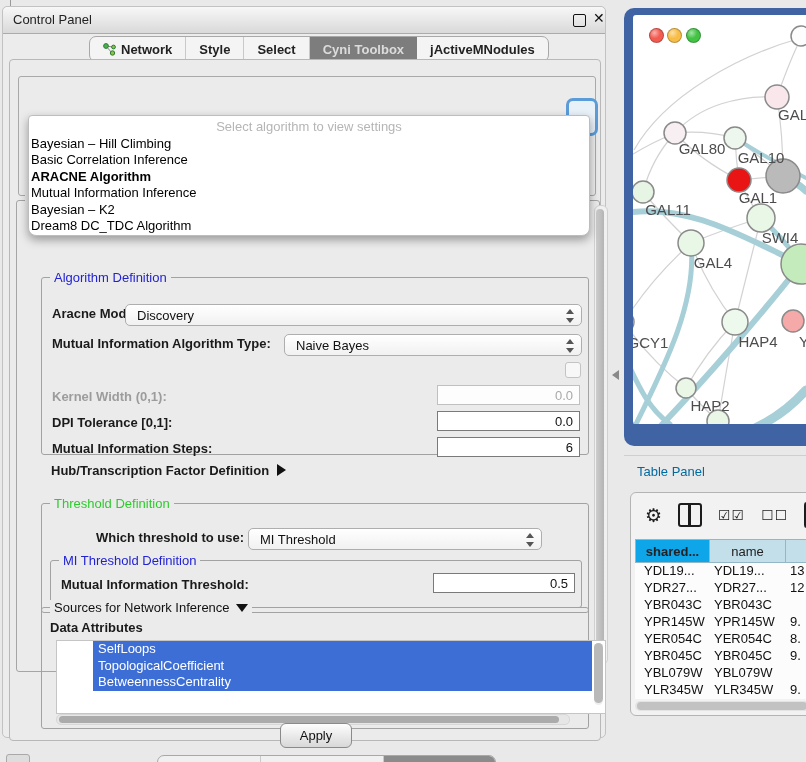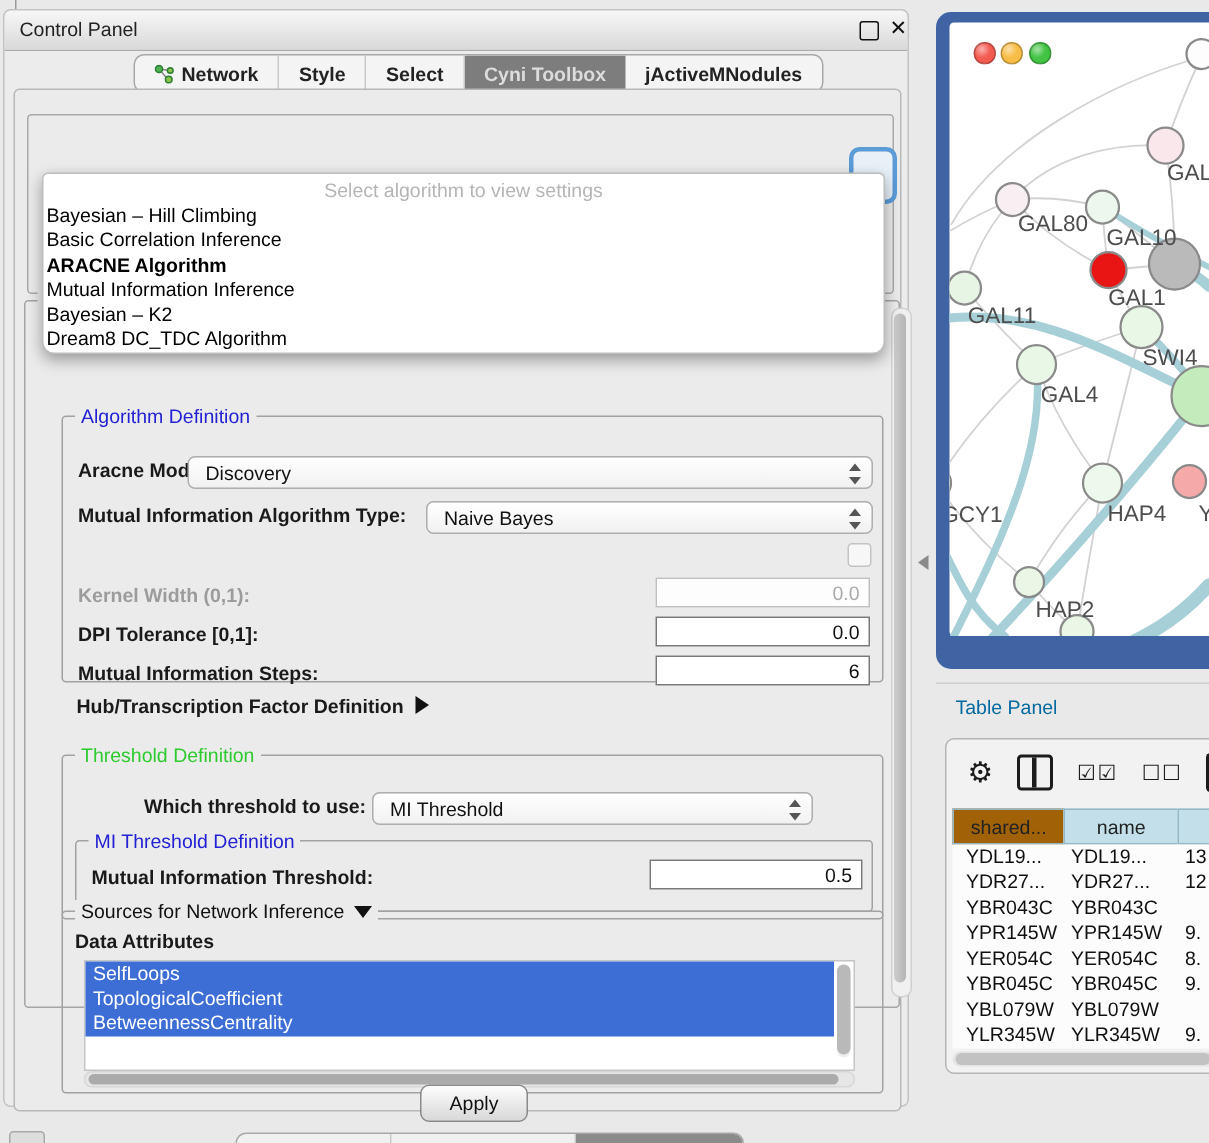--- a/index.html
+++ b/index.html
@@ -70,21 +70,21 @@
       font-size:13px;color:#111;text-align:right;padding:0 6px;box-sizing:border-box;
       font-family:"Liberation Sans",sans-serif;}
   .tinput.dis{border-color:#c0c0c0;color:#a9a9a9;background:#fdfdfd;}
   .cbox{position:absolute;width:14px;height:14px;border:1px solid #c3c3c3;border-radius:3px;background:#f7f7f7;}
 
   .tri-r{display:inline-block;width:0;height:0;border-top:6px solid transparent;
       border-bottom:6px solid transparent;border-left:9px solid #111;vertical-align:-1px;margin-left:8px;}
   .tri-d{display:inline-block;width:0;height:0;border-left:6px solid transparent;
       border-right:6px solid transparent;border-top:8px solid #111;vertical-align:1px;margin-left:6px;}
 
-  .attr-list{position:absolute;left:14px;top:32px;width:512px;height:72px;background:#fff;border:1px solid #c5c5c5;}
+  .attr-list{position:absolute;left:14px;top:32px;width:512px;height:72px;background:#fff;border:1px solid #c5c5c5;padding-left:36px;}
   .attr-item{font-size:13px;line-height:16.6px;color:#fff;background:#3d6ed6;padding-left:5px;width:494px;}
   .list-vscroll{position:absolute;right:2px;top:2px;width:9px;height:62px;background:#eee;border-radius:5px;}
   .list-vscroll .thumb{position:absolute;left:0;top:0;width:9px;height:60px;background:#b9b9b9;border-radius:5px;}
   .hscroll{position:absolute;left:14px;top:106px;width:512px;height:9px;background:#e6e6e6;border-radius:5px;border:1px solid #d7d7d7;}
   .hscroll .thumb{position:absolute;left:2px;top:0.5px;width:500px;height:7px;background:#ababab;border-radius:4px;}
 
   .apply{left:263px;top:522px;width:70px;height:23px;border:1px solid #8a8a8a;border-radius:6px;
       background:linear-gradient(#fdfdfd,#d8d8d8);font-size:13px;color:#111;
       display:flex;align-items:center;justify-content:center;}
 
@@ -111,21 +111,21 @@
       border:1px solid #b4b4b4;border-radius:6px;}
   .tp-toolbar{position:absolute;left:0;top:0;width:100%;height:44px;display:flex;align-items:center;gap:16px;padding-left:14px;}
   .gear{font-size:19px;color:#1c1c1c;line-height:1;}
   .splitcols{width:20px;height:20px;border:2.5px solid #1c1c1c;border-radius:3px;position:relative;}
   .splitcols:before{content:"";position:absolute;left:8px;top:0;width:2.5px;height:100%;background:#1c1c1c;}
   .ckpair{font-size:14px;color:#1c1c1c;letter-spacing:1px;}
   .pagepart{width:18px;height:22px;border:2.5px solid #1c1c1c;border-right:none;border-radius:3px 0 0 3px;background:#f2f2f2;}
   .thead{position:absolute;left:4px;top:46px;right:0;height:24px;display:flex;}
   .th{box-sizing:border-box;border:1px solid #93b7c6;border-right-width:0;font-size:13px;color:#222;
       display:flex;align-items:center;justify-content:center;background:#c3dfea;}
-  .th.first{background:#a16207;}
+  .th.first{background:#0ea5e9;font-weight:bold;}
   .tbody{position:absolute;left:4px;top:70px;right:0;height:136px;background:#fcfcfc;overflow:hidden;}
   .trow{display:flex;height:17px;}
   .tc{font-size:13px;color:#111;white-space:nowrap;overflow:hidden;box-sizing:border-box;padding-left:9px;}
   .tp-hscroll{position:absolute;left:4px;top:208px;right:2px;height:10px;background:#e4e4e4;border-radius:5px;}
   .tp-hscroll .thumb{position:absolute;left:2px;top:1px;width:170px;height:8px;background:#c2c2c2;border-radius:4px;}
 
   .corner-chip{left:6px;top:754px;width:22px;height:10px;border:1px solid #a9a9a9;border-radius:3px;background:#ddd;}
   .top-tick{left:10px;top:0;width:1px;height:6px;background:#9a9a9a;}
 </style>
 </head>

